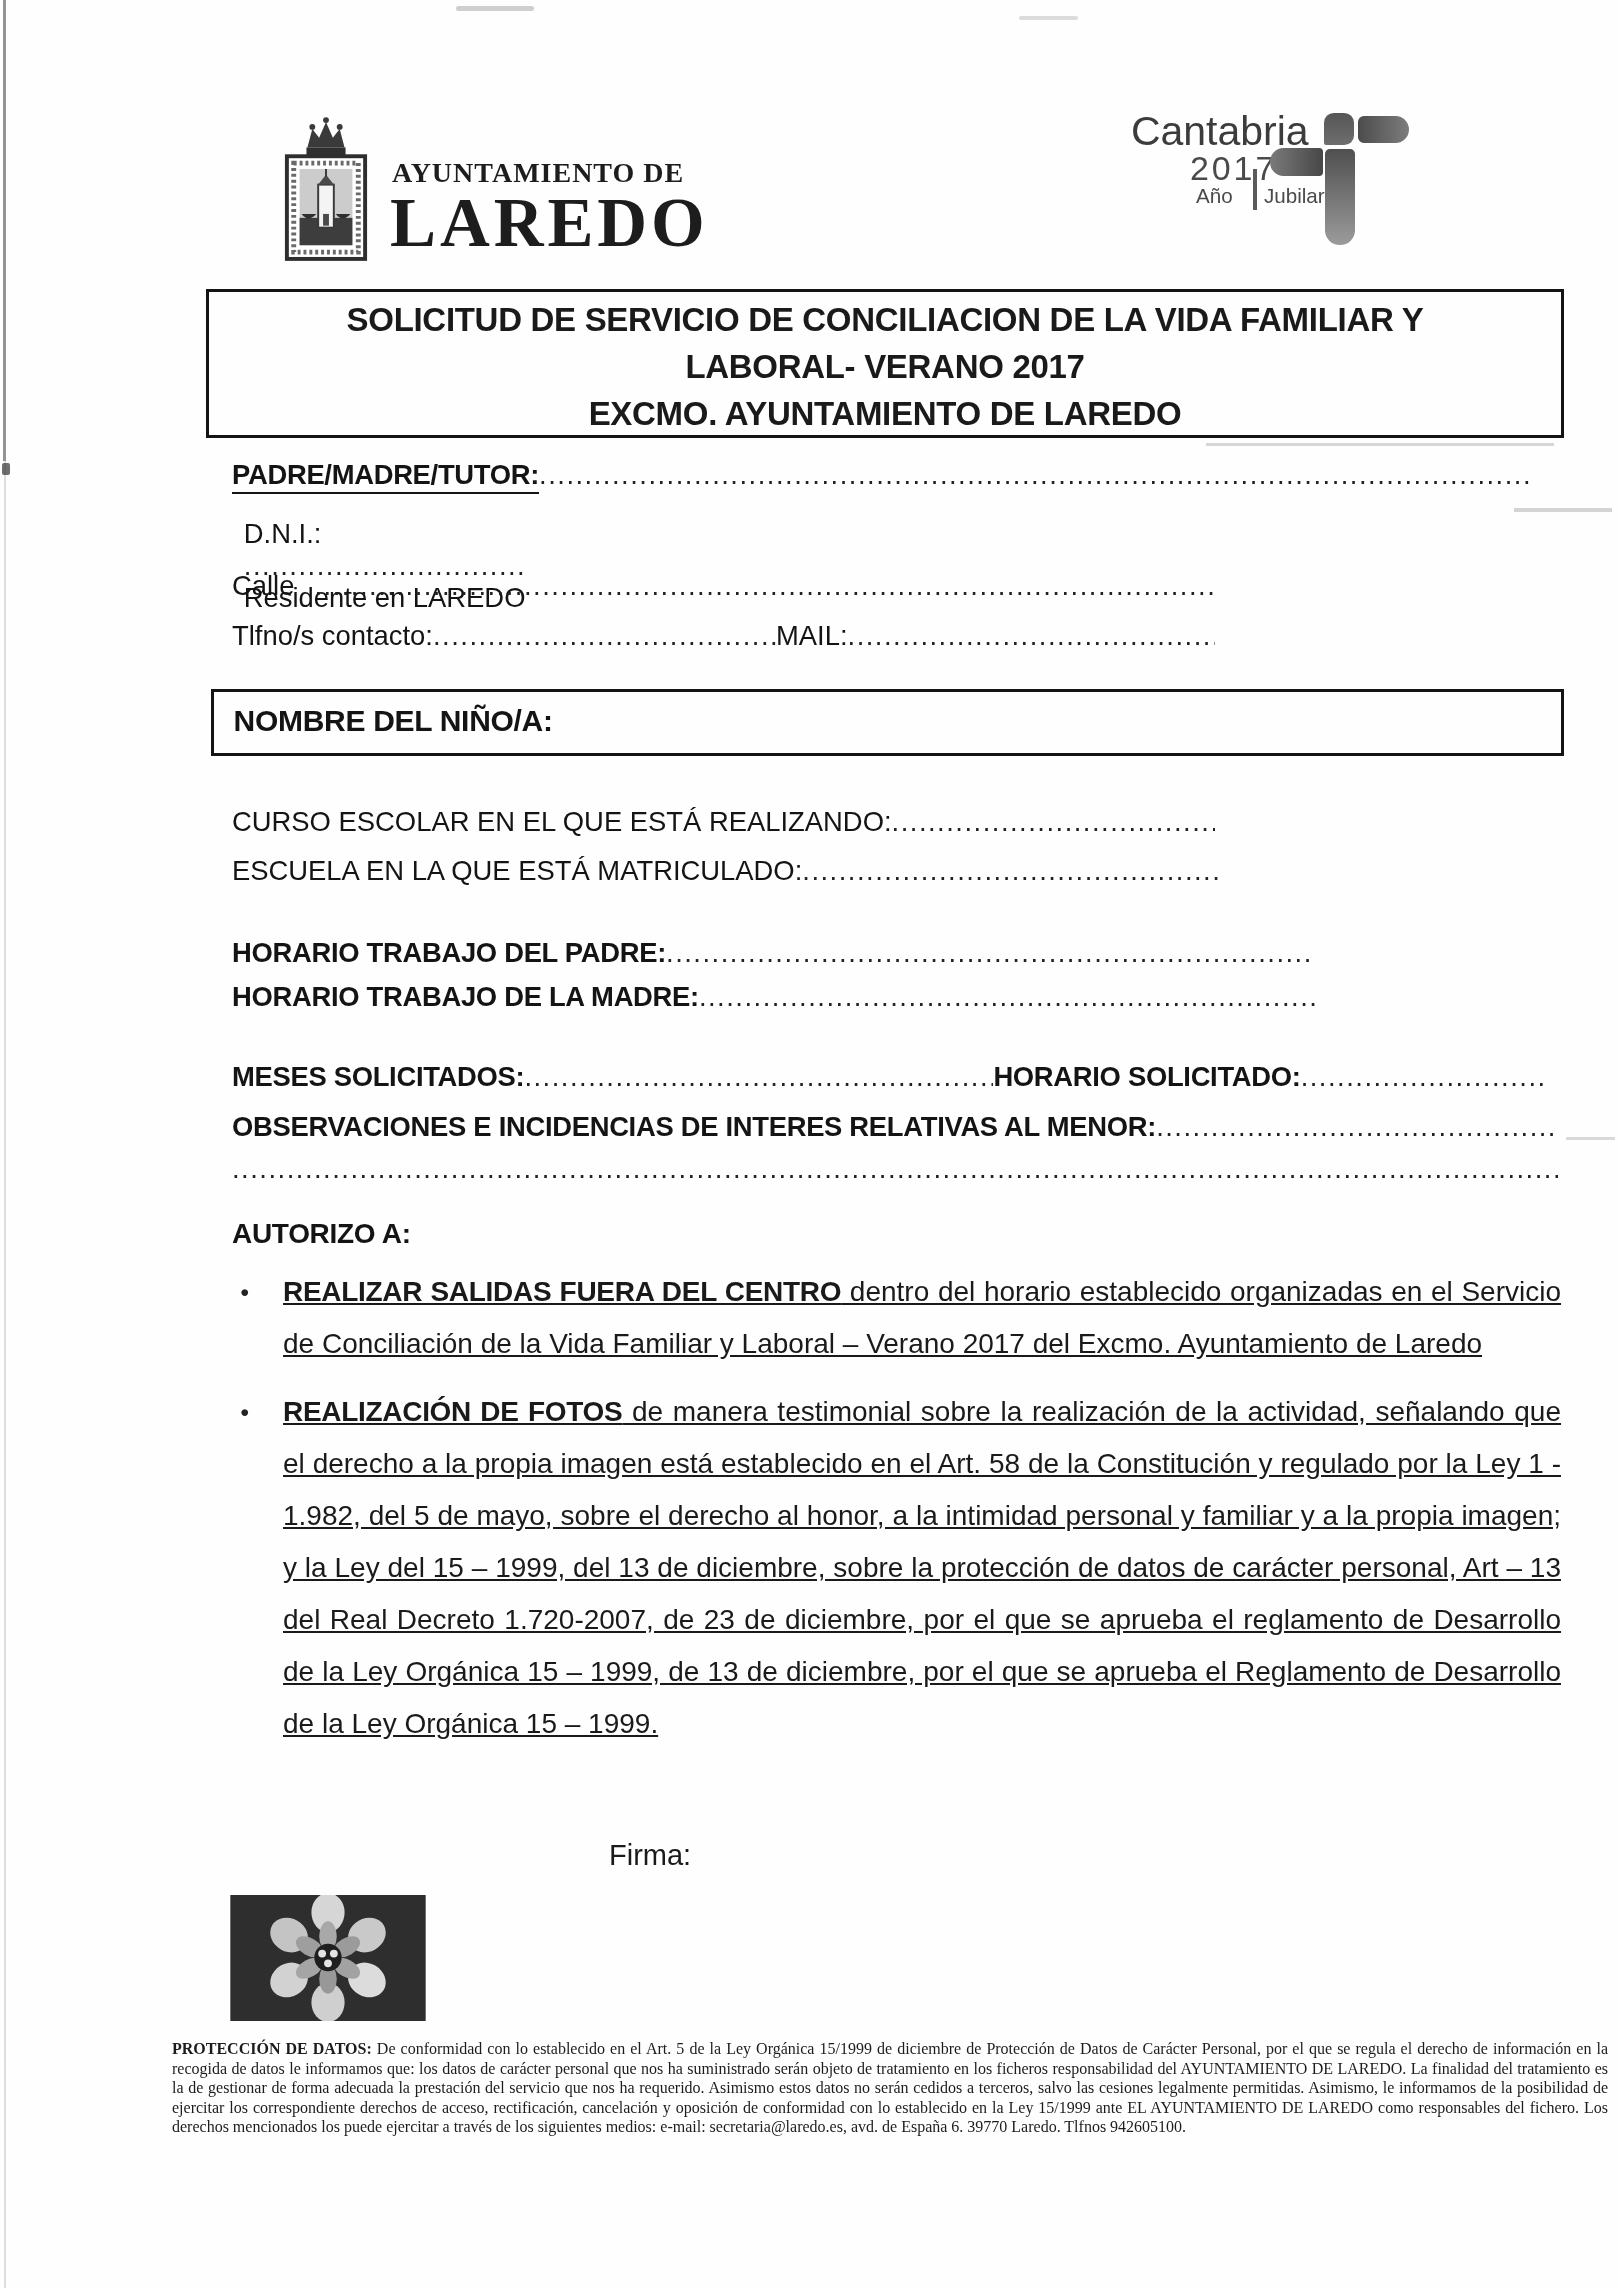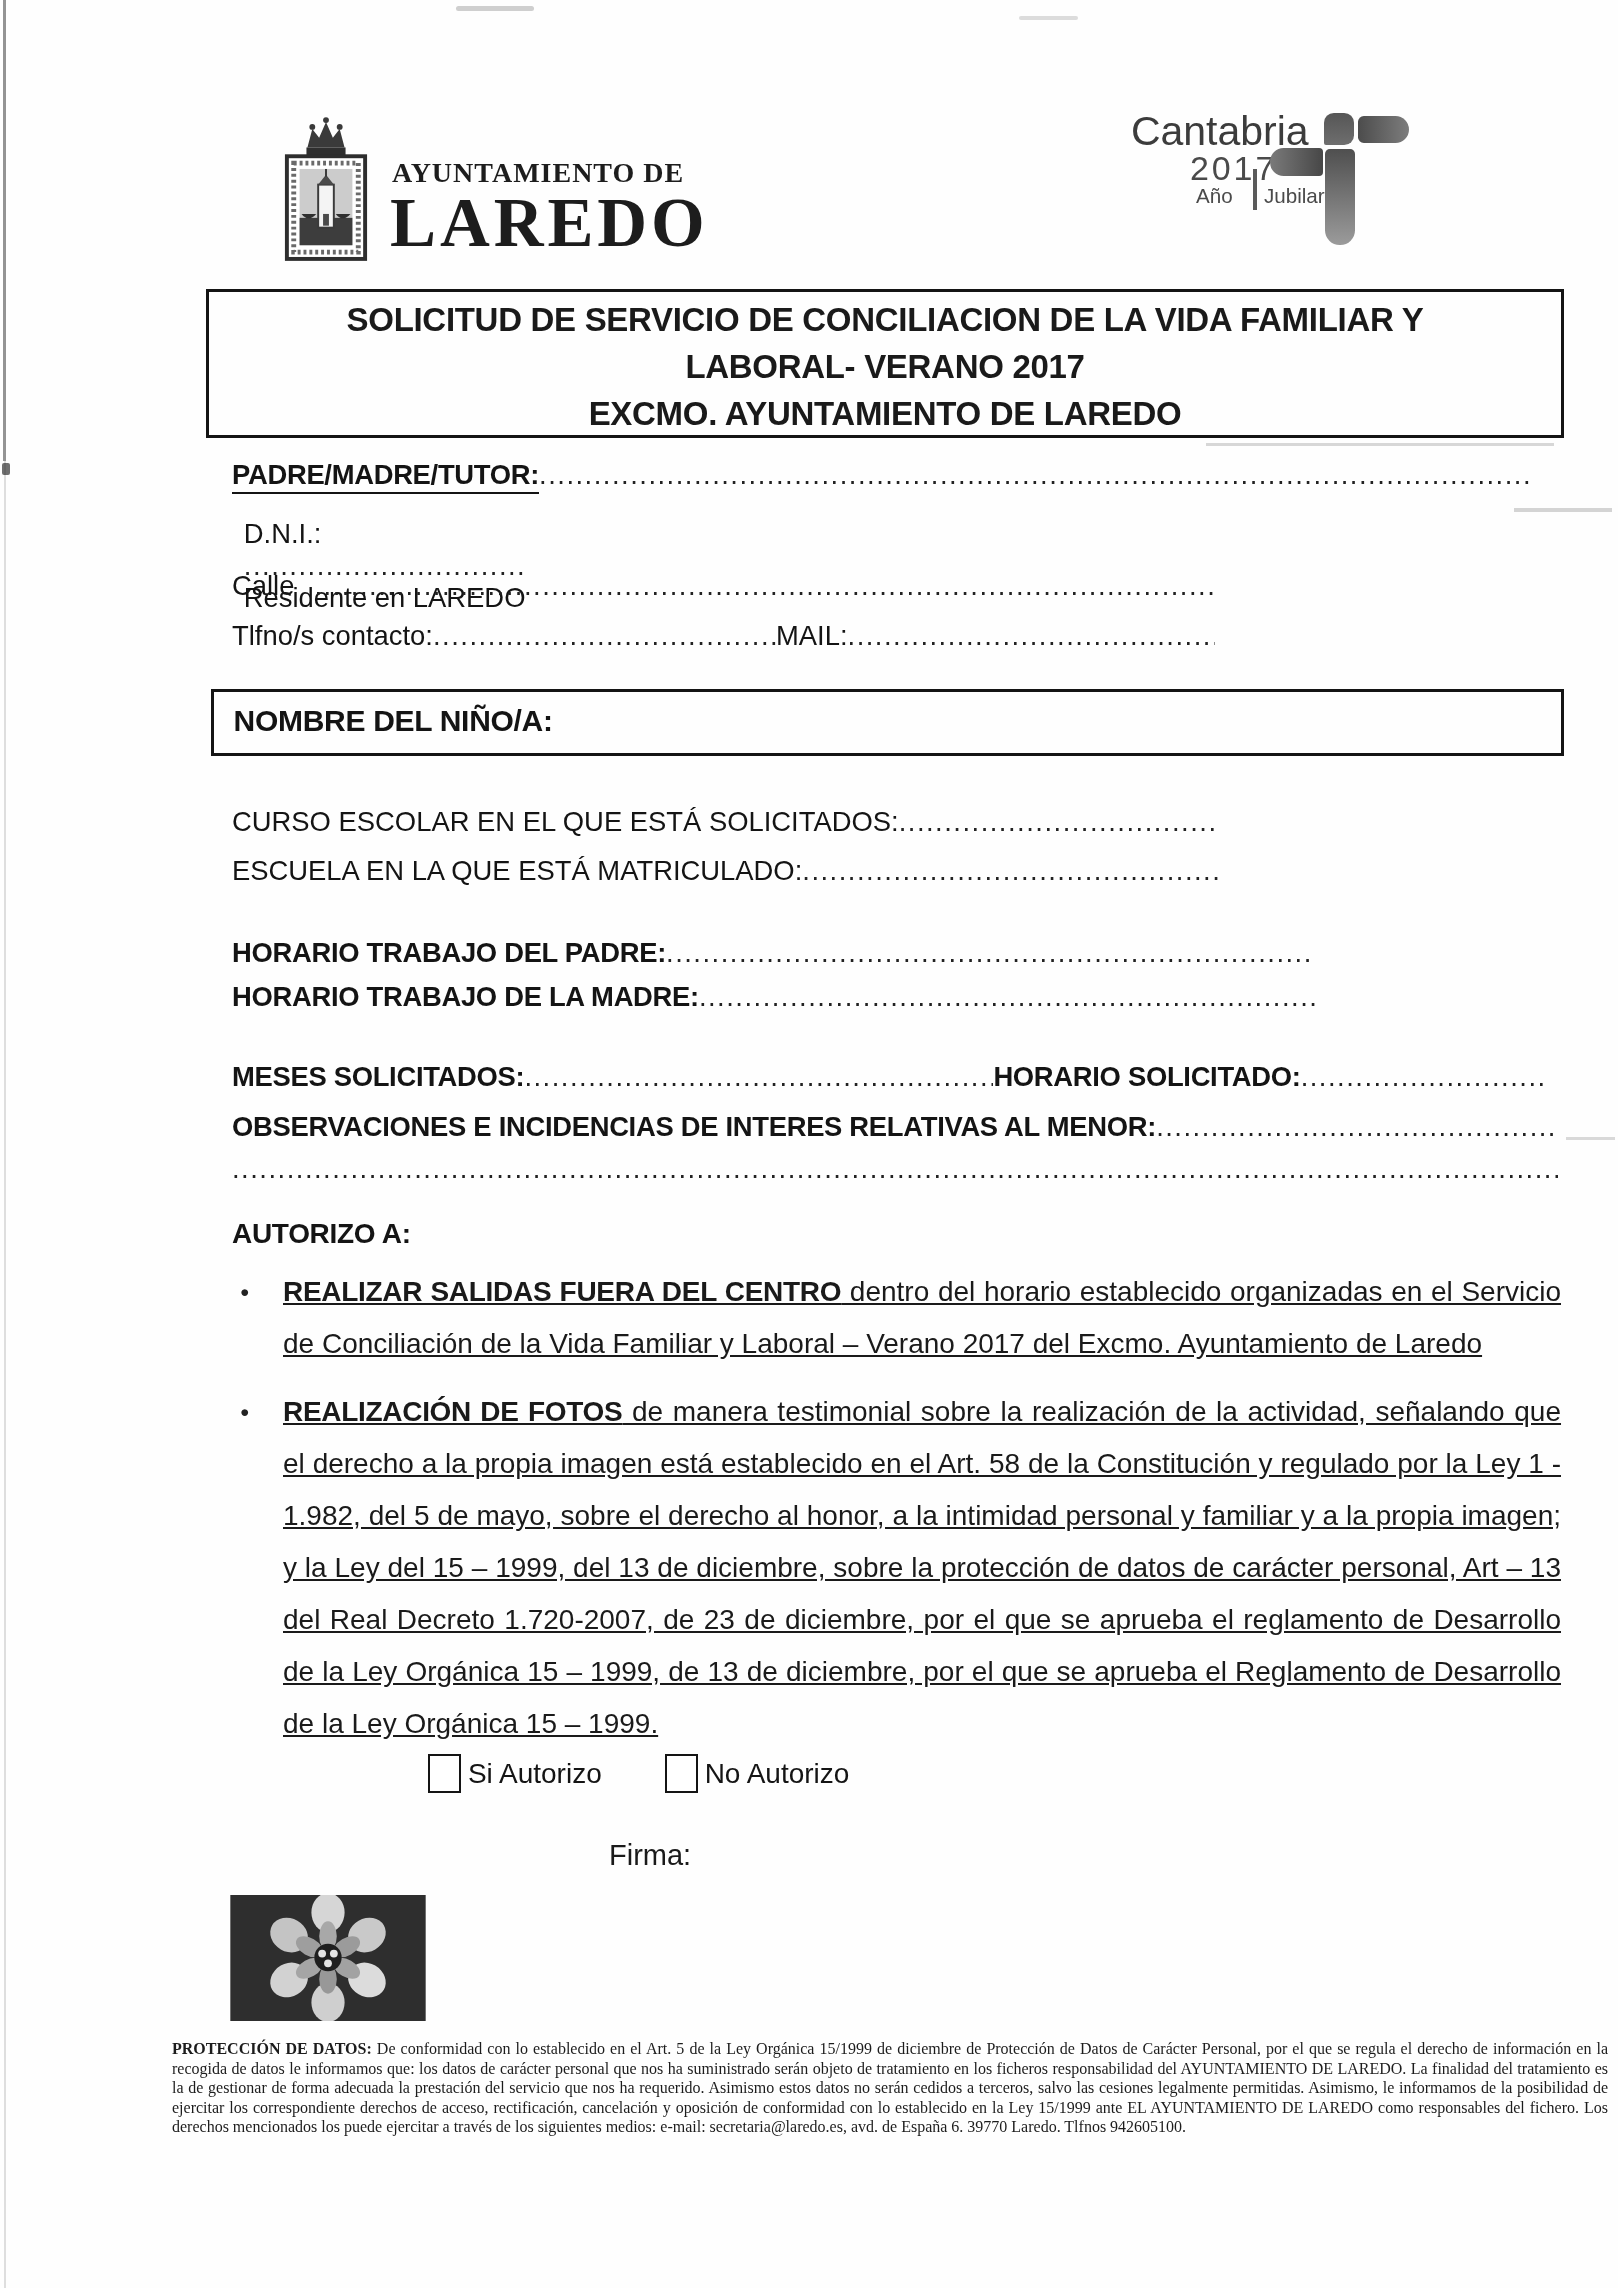--- a/index.html
+++ b/index.html
@@ -183,21 +183,21 @@
     <span class="dotsfix d-tlfno">........................................................................................................................................................................................................................................................................................................................................................</span>
     <span class="rl">MAIL: </span>
     <span class="dots">........................................................................................................................................................................................................................................................................................................................................................</span>
   </div>
 
   <div class="box-nino">
     <div class="nino-label">NOMBRE DEL NIÑO/A:</div>
   </div>
 
   <div class="fr r-curso">
-    <span class="rl">CURSO ESCOLAR EN EL QUE ESTÁ SOLICITADOS: </span>
+    <span class="rl">CURSO ESCOLAR EN EL QUE ESTÁ REALIZANDO: </span>
     <span class="dots">........................................................................................................................................................................................................................................................................................................................................................</span>
   </div>
 
   <div class="fr r-escuela">
     <span class="rl">ESCUELA EN LA QUE ESTÁ MATRICULADO: </span>
     <span class="dots">........................................................................................................................................................................................................................................................................................................................................................</span>
   </div>
 
   <div class="fr r-hpadre">
     <span class="bl">HORARIO TRABAJO DEL PADRE: </span>
@@ -229,30 +229,20 @@
 
   <ul class="bullets">
     <li>
       <span class="b">REALIZAR SALIDAS FUERA DEL CENTRO</span><span> dentro del horario establecido organizadas en el Servicio de Conciliación de la Vida Familiar y Laboral – Verano 2017 del Excmo. Ayuntamiento de Laredo</span>
     </li>
     <li>
       <span class="b">REALIZACIÓN DE FOTOS</span><span> de manera testimonial sobre la realización de la actividad, señalando que el derecho a la propia imagen está establecido en el Art. 58 de la Constitución y regulado por la Ley 1 - 1.982, del 5 de mayo, sobre el derecho al honor, a la intimidad personal y familiar y a la propia imagen; y la Ley del 15 – 1999, del 13 de diciembre, sobre la protección de datos de carácter personal, Art – 13 del Real Decreto 1.720-2007, de 23 de diciembre, por el que se aprueba el reglamento de Desarrollo de la Ley Orgánica 15 – 1999, de 13 de diciembre, por el que se aprueba el Reglamento de Desarrollo de la Ley Orgánica 15 – 1999.</span>
     </li>
   </ul>
 
-  <div class="r-check">
-    <div class="chk-group">
-      <div class="chk-box"></div>
-      <span class="chk-label">Si Autorizo</span>
-    </div>
-    <div class="chk-group">
-      <div class="chk-box"></div>
-      <span class="chk-label">No Autorizo</span>
-    </div>
-  </div>
 
   <div class="r-firma">Firma:</div>
 
   <div class="photo">
     <svg width="196" height="126" viewBox="0 0 200 129">
       <rect x="0" y="0" width="200" height="129" fill="#2e2e2e"></rect>
       <g transform="rotate(0 100 64)">
           <ellipse cx="100" cy="18" rx="17" ry="20" fill="#d6d6d6"></ellipse>
           <ellipse cx="100" cy="42" rx="9" ry="15" fill="#a8a8a8"></ellipse>
         </g>

